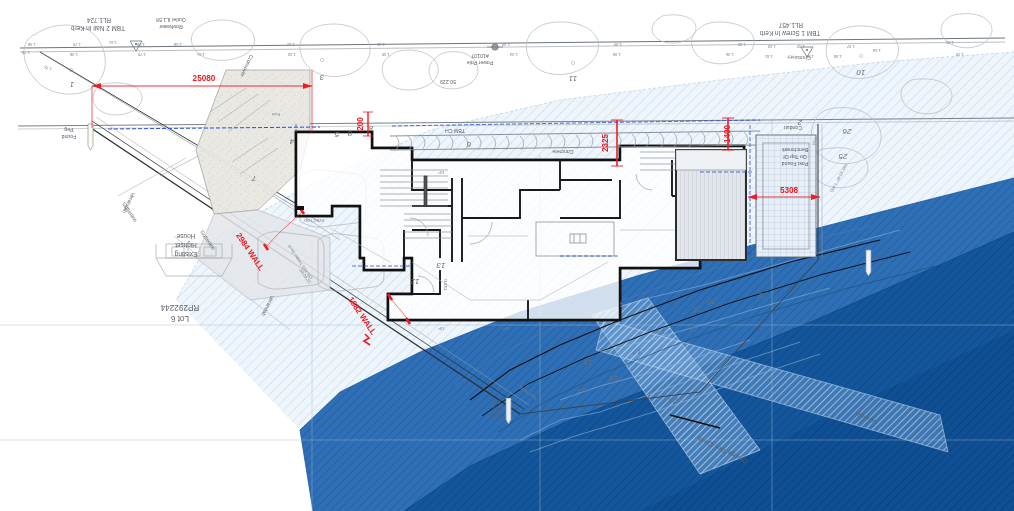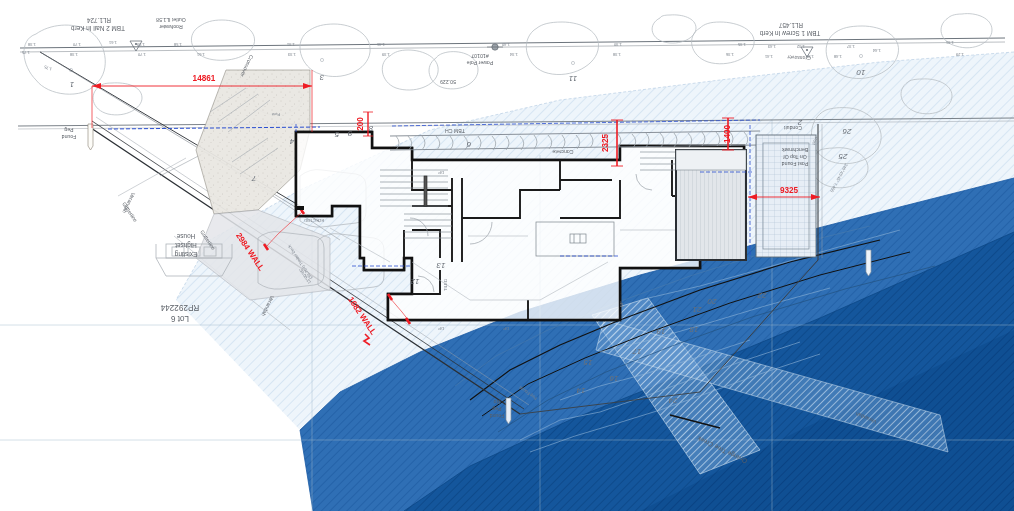--- a/index.html
+++ b/index.html
@@ -413,25 +413,25 @@
       <rect x="172" y="247" width="12" height="9"></rect>
       <rect x="188" y="247" width="12" height="9"></rect>
       <rect x="204" y="247" width="12" height="9"></rect>
       <line x1="156" y1="258" x2="156" y2="244"></line>
       <line x1="232" y1="258" x2="232" y2="244"></line>
     </g>
 
   </svg>
 
   <div id="red-dims">
-      <div class="lbl red lg" style="left: 204px; top: 78px; transform: translate(-50%, -50%) rotate(0deg);">14861</div>
+      <div class="lbl red lg" style="left: 204px; top: 78px; transform: translate(-50%, -50%) rotate(0deg);">25080</div>
       <div class="lbl red lg" style="left: 360px; top: 124px; transform: translate(-50%, -50%) rotate(-90deg);">200</div>
       <div class="lbl red lg" style="left: 605px; top: 143px; transform: translate(-50%, -50%) rotate(-90deg);">2325</div>
       <div class="lbl red lg" style="left: 727px; top: 134px; transform: translate(-50%, -50%) rotate(-90deg);">1400</div>
-      <div class="lbl red lg" style="left: 789px; top: 190px; transform: translate(-50%, -50%) rotate(0deg);">9325</div>
+      <div class="lbl red lg" style="left: 789px; top: 190px; transform: translate(-50%, -50%) rotate(0deg);">5308</div>
       <div class="lbl red lg" style="left: 250px; top: 252px; transform: translate(-50%, -50%) rotate(56deg);">2984 WALL</div>
       <div class="lbl red lg" style="left: 362px; top: 316px; transform: translate(-50%, -50%) rotate(56deg);">1682 WALL</div>
     </div>
   <div id="notes">
       <div class="lbl  md" style="left: 98px; top: 28px; transform: translate(-50%, -50%) rotate(180deg);">TBM 2 Nail In Kerb</div>
       <div class="lbl  md" style="left: 99px; top: 20px; transform: translate(-50%, -50%) rotate(180deg);">RL1.724</div>
       <div class="lbl  sm" style="left: 171px; top: 27px; transform: translate(-50%, -50%) rotate(180deg);">Roofwater</div>
       <div class="lbl  sm" style="left: 171px; top: 20px; transform: translate(-50%, -50%) rotate(180deg);">Outlet IL1.58</div>
       <div class="lbl  md" style="left: 790px; top: 33px; transform: translate(-50%, -50%) rotate(180deg);">TBM 1 Screw In Kerb</div>
       <div class="lbl  md" style="left: 791px; top: 25px; transform: translate(-50%, -50%) rotate(180deg);">RL1.457</div>

